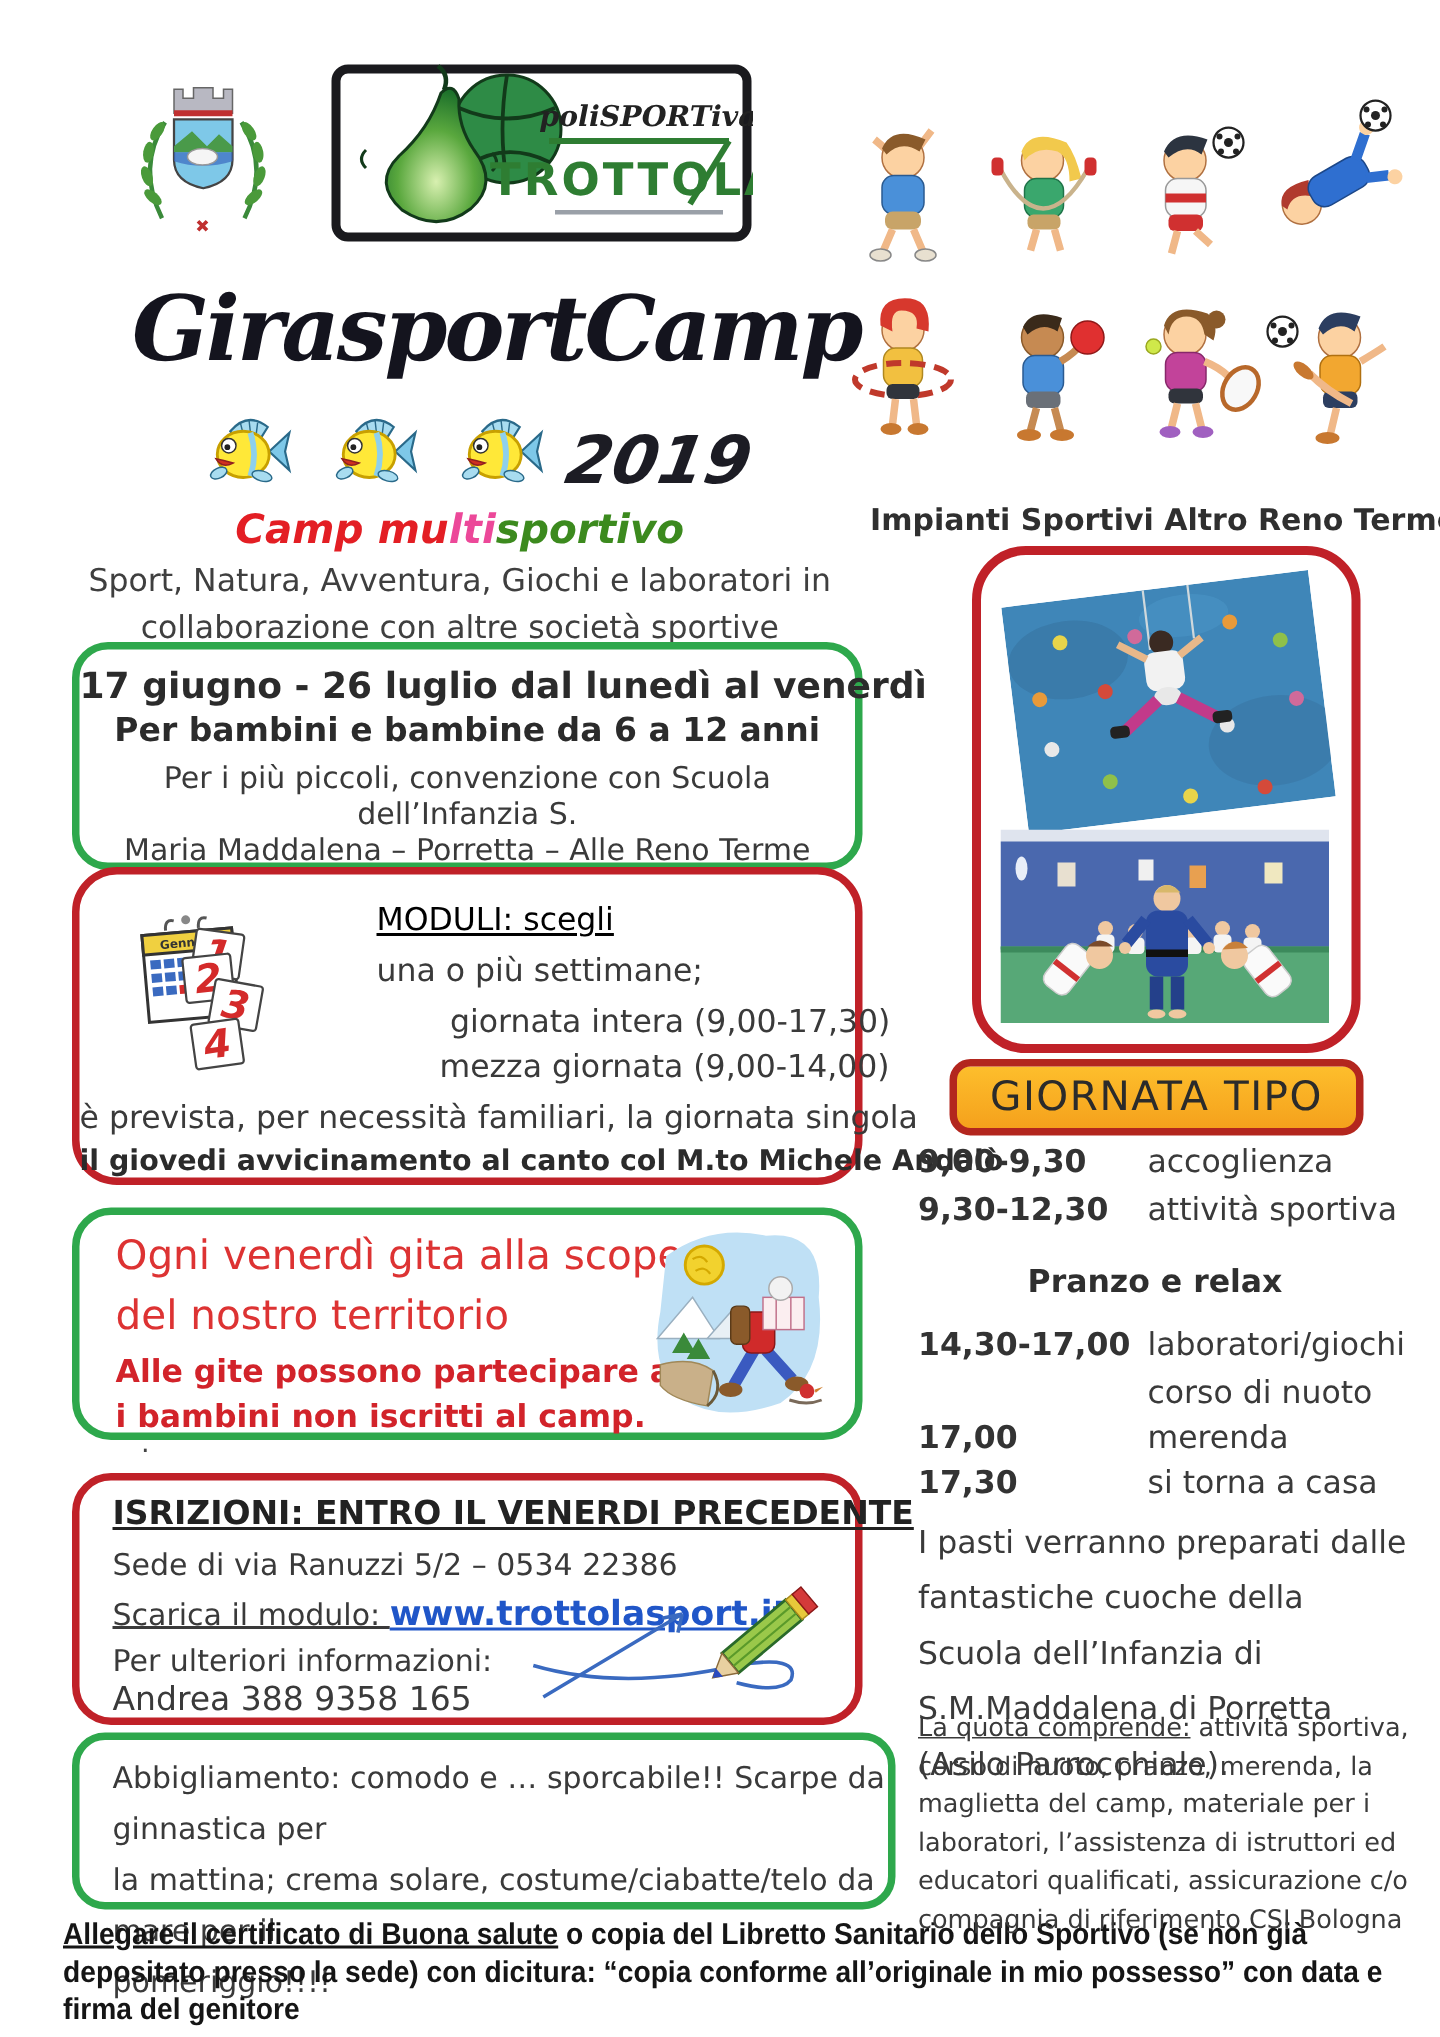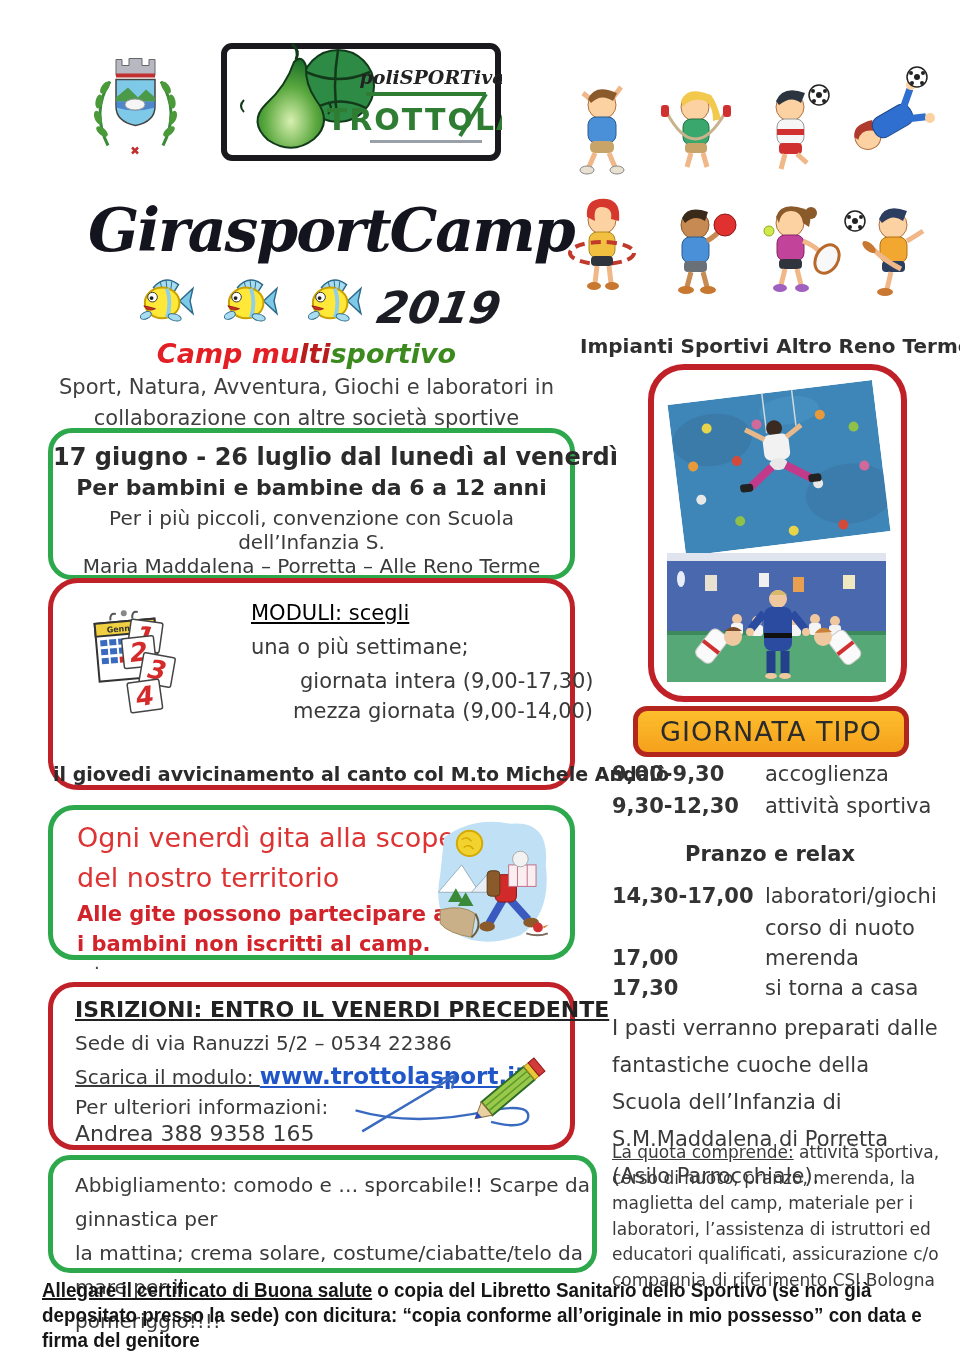--- a/index.html
+++ b/index.html
@@ -14,21 +14,21 @@
     font-family:"DejaVu Serif","Liberation Serif",serif;
     font-style:italic;font-weight:bold;font-size:60px;color:#14141e;
     letter-spacing:-2px;white-space:nowrap;
   }
   .year{
     font-style:italic;font-weight:bold;font-size:44px;color:#1c1c24;
     transform:skewX(-10deg);
   }
   .subtitle{font-size:27px;font-weight:bold;font-style:italic;white-space:nowrap;}
   .seg-red{color:#E31E24;}
-  .seg-yellow{color:#b91c1c;}
+  .seg-yellow{color:#ec4899;}
   .seg-green{color:#3C8A1E;}
   .intro{font-size:21px;color:#3f3f3f;text-align:center;line-height:31px;}
   
   .roundbox{position:absolute;left:48px;width:517px;border-radius:24px;background:#fff;}
   .green-border{border:5px solid #2EA84C;}
   .red-border{border:5px solid #C02128;}
   .center{text-align:center;}
   .b1-l1{font-size:24px;font-weight:bold;color:#2b2b2b;white-space:nowrap;}
   .b1-l2{font-size:22px;font-weight:bold;color:#2b2b2b;}
   .b1-l3{font-size:20px;color:#3a3a3a;}
@@ -231,21 +231,21 @@
         <path d="M352,206 Q362,200 368,196" stroke="#f0b888" stroke-width="5" fill="none"></path>
         <rect x="327" y="226" width="23" height="11" rx="4" fill="#2c3e60"></rect>
         <path d="M336,237 L332,254 M346,234 Q330,226 318,214" stroke="#f0b888" stroke-width="5" fill="none"></path>
         <ellipse cx="330" cy="257" rx="8" ry="4" fill="#c87830"></ellipse>
         <ellipse cx="314" cy="212" rx="8" ry="4" fill="#c87830" transform="rotate(40 314 212)"></ellipse>
         <use href="#ballsym" transform="translate(300,186)"></use>
       </g>
     </svg>
   </div>
 
-  <div class="abs title-script" style="left:88px;top:195px;width:430px;text-align:left">GirasportCamp</div>
+  <div class="abs title-script" style="left:88px;top:185px;width:430px;text-align:left">GirasportCamp</div>
 
   <div class="abs" style="left:137px;top:276px;display:flex;gap:26px">
     <svg width="58" height="50" viewBox="0 0 60 52">
         <use href="#fishsym"></use>
       </svg>
     <svg width="58" height="50" viewBox="0 0 60 52">
         <use href="#fishsym"></use>
       </svg>
     <svg width="58" height="50" viewBox="0 0 60 52">
         <use href="#fishsym"></use>
@@ -310,20 +310,21 @@
         <g transform="rotate(-8 62 92)">
           <rect x="46" y="76" width="32" height="30" rx="2" fill="#fff" stroke="#444" stroke-width="1.5"></rect>
           <text x="62" y="100" font-size="26" font-weight="bold" font-style="italic" fill="#d42a2a" text-anchor="middle">4</text>
         </g>
       </svg>
     </div>
     <div class="abs mod-head" style="left:198px;top:18px">MODULI: scegli</div>
     <div class="abs mod-line" style="left:198px;top:52px">una o più settimane;</div>
     <div class="abs mod-line" style="left:247px;top:86px">giornata intera (9,00-17,30)</div>
     <div class="abs mod-line" style="left:240px;top:116px">mezza giornata (9,00-14,00)</div>
+    <div class="abs mod-line" style="left:0;top:150px;width:517px;text-align:center">è prevista, per necessità familiari, la giornata singola</div>
     <div class="abs mod-bold" style="left:0;top:180px;width:517px;text-align:center">il giovedi avvicinamento al canto col M.to Michele Andalò</div>
   </div>
 
   <div class="roundbox green-border" style="top:805px;height:145px;border-radius:26px">
     <div class="abs gita-big" style="left:24px;top:12px">Ogni venerdì gita alla scoperta</div>
     <div class="abs gita-big" style="left:24px;top:52px">del nostro territorio</div>
     <div class="abs gita-bold" style="left:24px;top:92px">Alle gite possono partecipare anche</div>
     <div class="abs gita-bold" style="left:24px;top:122px">i bambini non iscritti al camp.</div>
     <div class="abs" style="right:14px;top:6px">
       <svg width="125" height="132" viewBox="0 0 125 135">

